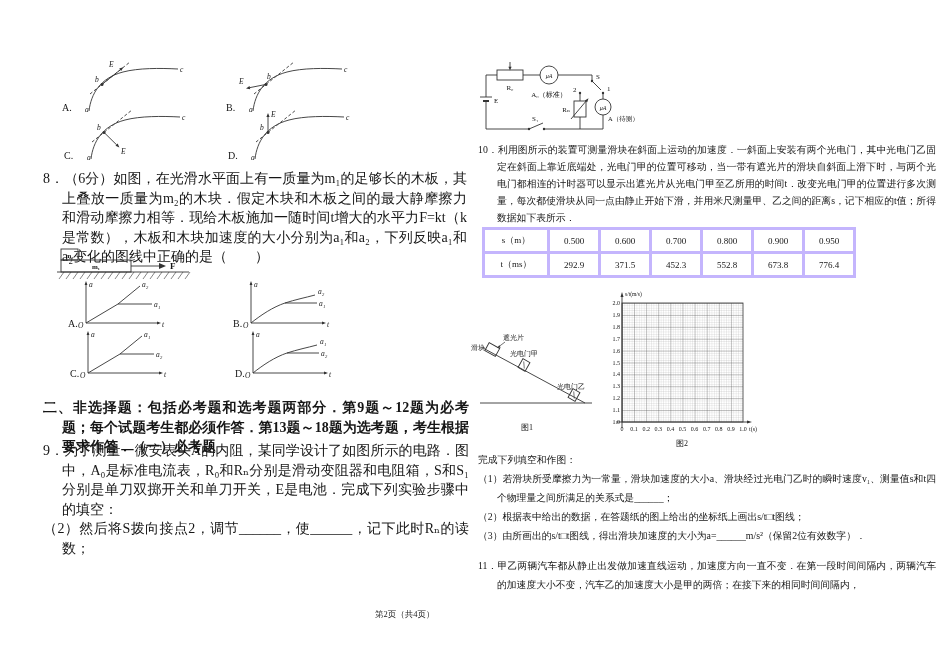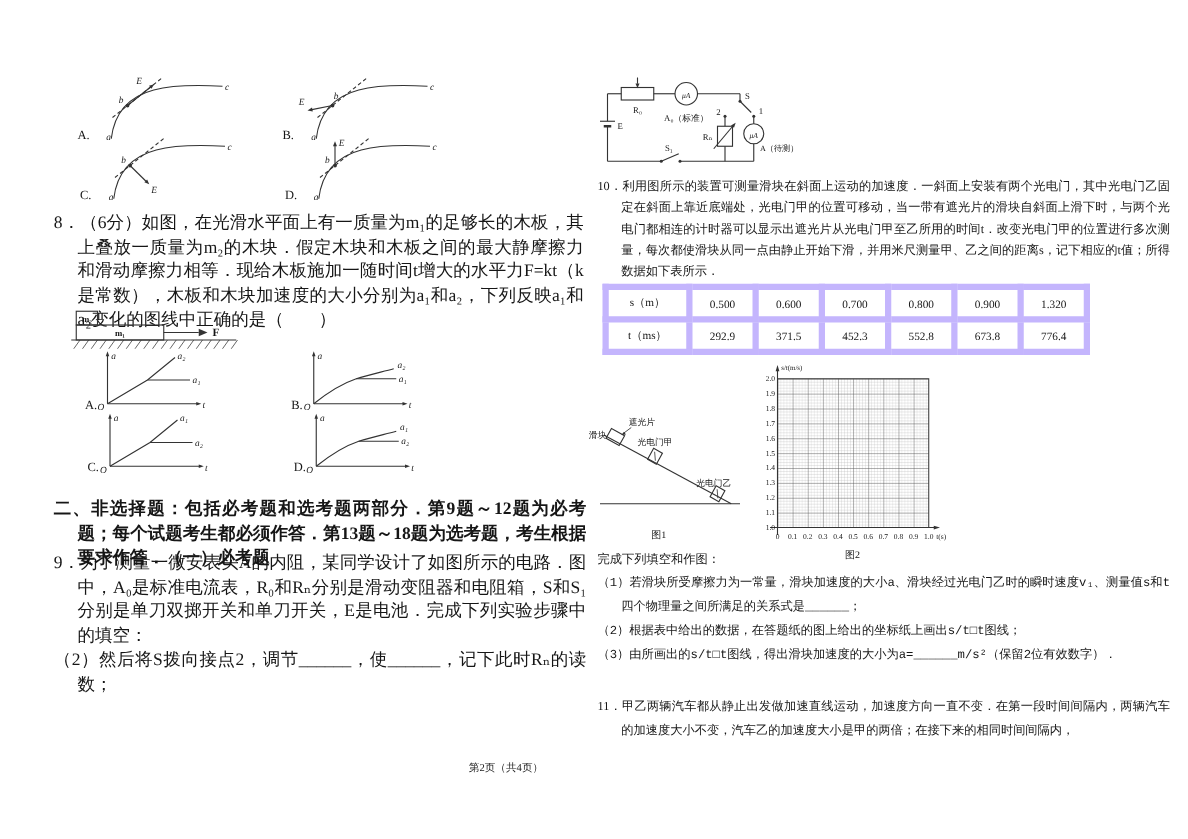--- a/index.html
+++ b/index.html
@@ -15,21 +15,21 @@
   svg{overflow:visible;}
   svg .ln line, svg .ln path, svg line.ln, svg path.ln, svg rect.ln, svg circle.ln
      {stroke:#333;stroke-width:0.9;fill:none;}
   svg .fill{fill:#333;stroke:none;}
   svg text{font-family:"Liberation Serif","DejaVu Serif",serif;fill:#161616;}
   .tl{font-size:10px;}
   .ti{font-size:7.5px;font-style:italic;}
   .tc{font-size:7px;}
   .dash{stroke-dasharray:3,2.2;}
   table.dt{border-collapse:collapse;font-size:9px;text-align:center;}
-  table.dt td{border:5px solid #c4b5fd;height:21px;padding:0 2px;}
+  table.dt td{border:3px solid #c4b5fd;height:21px;padding:0 2px;}
   table.dt td.h{width:58px;}
   table.dt td.c{width:44px;}
 </style>
 </head>
 <body>
 
 <div class="page">
 
   <svg class="abs" style="left:56px;top:61px;" width="135" height="52" viewBox="0 0 135 52">
     <path class="ln" d="M33,50 C35,33 44,17 67,11 C82,7 104,7 122,8"></path>
@@ -251,21 +251,21 @@
 
   <table class="dt abs" style="left:482px;top:227px;">
     <tbody>
         <tr>
       <td class="h">s（m）</td>
       <td class="c">0.500</td>
       <td class="c">0.600</td>
       <td class="c">0.700</td>
       <td class="c">0.800</td>
       <td class="c">0.900</td>
-      <td class="c">1.320</td>
+      <td class="c">0.950</td>
     </tr>
     <tr>
       <td class="h">t（ms）</td>
       <td class="c">292.9</td>
       <td class="c">371.5</td>
       <td class="c">452.3</td>
       <td class="c">552.8</td>
       <td class="c">673.8</td>
       <td class="c">776.4</td>
     </tr>
@@ -341,21 +341,21 @@
       <text x="98.6" y="143">0.6</text>
       <text x="110.7" y="143">0.7</text>
       <text x="122.8" y="143">0.8</text>
       <text x="134.9" y="143">0.9</text>
       <text x="147" y="143">1.0</text>
     </g>
     <text x="153" y="143" style="font-size:6px;">t(s)</text>
     <text x="86" y="158" style="font-size:8px;" text-anchor="middle">图2</text>
   </svg>
 
-  <div class="abs rcol2" style="left:478px;top:438px;width:458px;font-family:Liberation Mono, monospace;">
+  <div class="abs rcol2" style="left:478px;top:450px;width:458px;">
     <p class="q">完成下列填空和作图：</p>
     <p class="q">（1）若滑块所受摩擦力为一常量，滑块加速度的大小a、滑块经过光电门乙时的瞬时速度v₁、测量值s和t四个物理量之间所满足的关系式是______；</p>
     <p class="q">（2）根据表中给出的数据，在答题纸的图上给出的坐标纸上画出s/t□t图线；</p>
     <p class="q">（3）由所画出的s/t□t图线，得出滑块加速度的大小为a=______m/s²（保留2位有效数字）．</p>
   </div>
 
   <div class="abs rcol2" style="left:478px;top:556px;width:458px;">
     <p class="q">11．甲乙两辆汽车都从静止出发做加速直线运动，加速度方向一直不变．在第一段时间间隔内，两辆汽车的加速度大小不变，汽车乙的加速度大小是甲的两倍；在接下来的相同时间间隔内，</p>
   </div>
 

